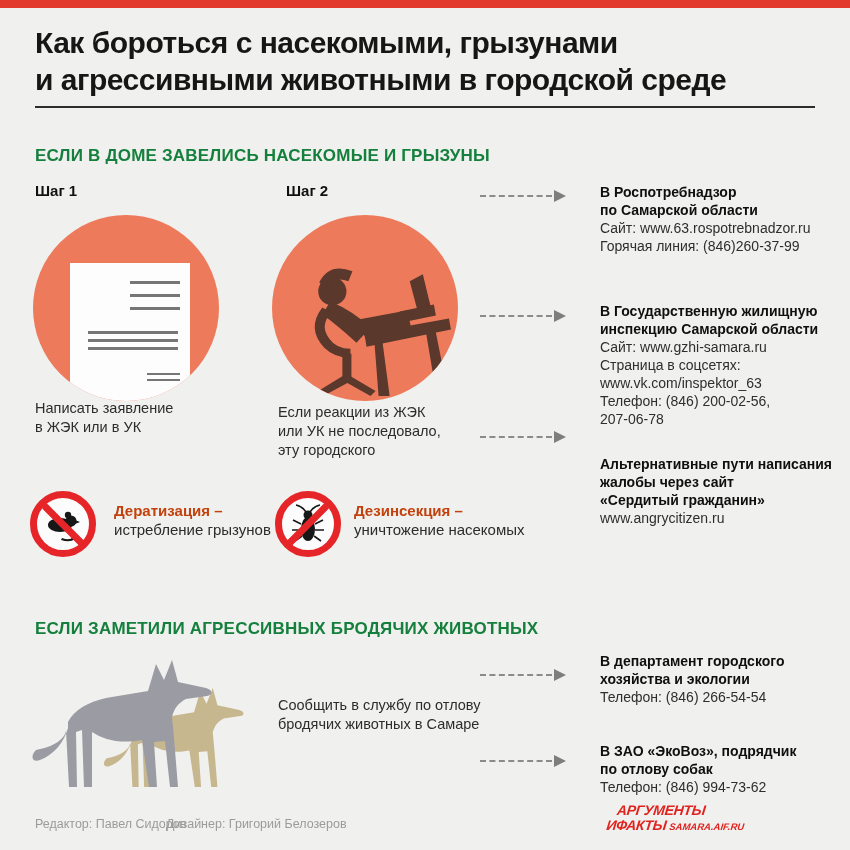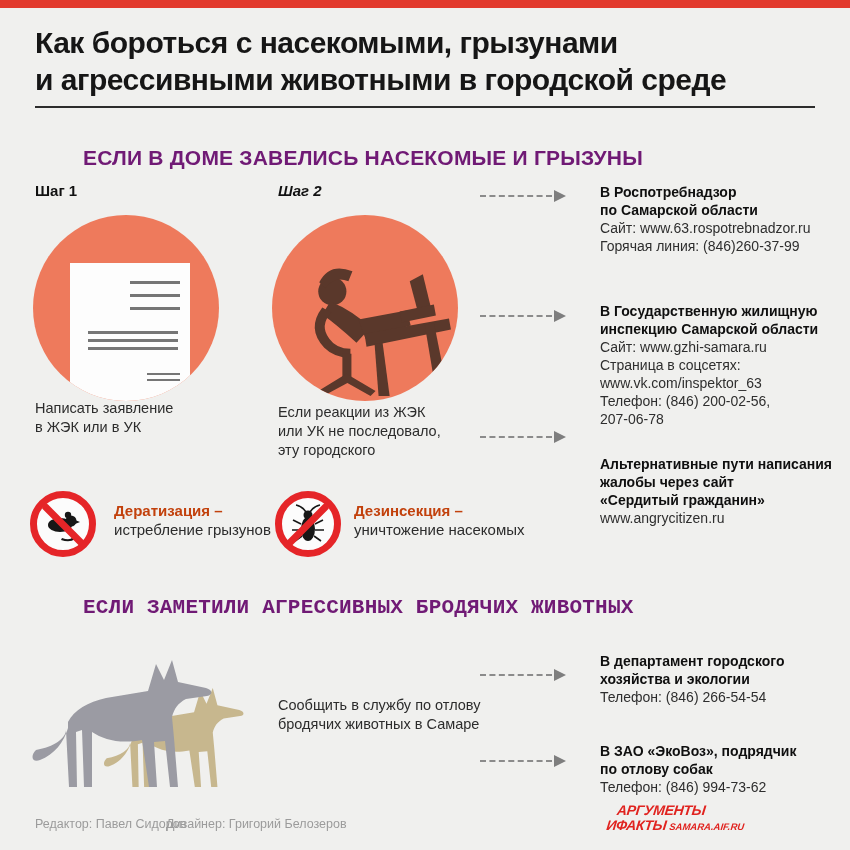--- a/index.html
+++ b/index.html
@@ -3,21 +3,21 @@
 <meta charset="utf-8">
 <style>
   html,body{margin:0;padding:0;}
   body{font-family:"Liberation Sans","DejaVu Sans",sans-serif;}
   .stage{position:relative;width:850px;height:850px;background:#f0f0ee;overflow:hidden;padding-left:6px;}
   .topbar{position:absolute;left:0;top:0;width:850px;height:8px;background:#e23a2d;}
   .title{position:absolute;left:35px;top:24px;margin:0;font-size:30px;line-height:37px;
          font-weight:700;color:#161616;letter-spacing:-0.5px;}
   .title span{display:block;}
   .title-rule{position:absolute;left:35px;top:106px;width:780px;height:2px;background:#2c2c2c;}
-  .sec-heading{position:absolute;left:35px;font-size:21px;font-weight:700;color:#701a75;letter-spacing:.2px;margin-left:48px;}
+  .sec-heading{position:absolute;left:35px;font-size:17px;font-weight:700;color:#15803d;letter-spacing:.2px;}
   .step-label{position:absolute;top:182px;font-size:15px;font-weight:700;color:#111;}
   .circle{position:absolute;top:215px;width:186px;height:186px;border-radius:50%;
           background:#ee7a5c;overflow:hidden;}
   .paper{position:absolute;left:37px;top:48px;width:120px;height:150px;background:#fdfdfd;}
   .pl{position:absolute;background:#767676;height:2.5px;}
   .cap{position:absolute;font-size:14.5px;line-height:19px;color:#2c2c2c;}
   .cap span{display:block;}
   .arrow{position:absolute;left:480px;width:72px;height:0;border-top:2px dashed #8b8b8b;}
   .arrow::after{content:"";position:absolute;right:-14px;top:-7px;width:0;height:0;
     border-left:12px solid #7e7e7e;border-top:6px solid transparent;border-bottom:6px solid transparent;}
@@ -50,21 +50,21 @@
 
   <h1 class="title">
     <span>Как бороться с насекомыми, грызунами</span>
     <span>и агрессивными животными в городской среде</span>
   </h1>
   <div class="title-rule"></div>
 
   <div class="sec-heading" style="top:146px;">ЕСЛИ В ДОМЕ ЗАВЕЛИСЬ НАСЕКОМЫЕ И ГРЫЗУНЫ</div>
 
   <div class="step-label" style="left:35px;">Шаг 1</div>
-  <div class="step-label" style="left:278px;font-style:italic;">Шаг 2</div>
+  <div class="step-label" style="left:286px;">Шаг 2</div>
 
   <div class="circle" style="left:33px;">
     <div class="paper">
       <i class="pl" style="left:60px;top:18px;width:50px;"></i>
       <i class="pl" style="left:60px;top:31px;width:50px;"></i>
       <i class="pl" style="left:60px;top:44px;width:50px;"></i>
       <i class="pl" style="left:18px;top:68px;width:90px;"></i>
       <i class="pl" style="left:18px;top:76px;width:90px;"></i>
       <i class="pl" style="left:18px;top:84px;width:90px;"></i>
       <i class="pl" style="left:77px;top:110px;width:33px;height:2px;"></i>
@@ -158,21 +158,21 @@
         <path d="M13 20 L5 16 M13 26 L4 26 M14 32 L7 37 M27 20 L35 16 M27 26 L36 26 M26 32 L33 37" fill="none" stroke-width="1.6"></path>
       </g>
     </svg>
     <div class="bar slash"></div>
   </div>
   <div class="defn-text" style="left:354px;top:501px;">
     <b>Дезинсекция –</b>
     <span>уничтожение насекомых</span>
   </div>
 
-  <div class="sec-heading" style="top:596px;font-family:Liberation Mono, monospace;">ЕСЛИ ЗАМЕТИЛИ АГРЕССИВНЫХ БРОДЯЧИХ ЖИВОТНЫХ</div>
+  <div class="sec-heading" style="top:619px;">ЕСЛИ ЗАМЕТИЛИ АГРЕССИВНЫХ БРОДЯЧИХ ЖИВОТНЫХ</div>
 
   <svg style="position:absolute;left:30px;top:642px;" width="215" height="152" viewBox="0 0 215 152">
     <defs>
       <path id="dogshape" d="M6 108
         C0 114 2 121 10 118 C24 113 34 100 38 86 L38 80
         C44 68 58 60 76 56 L118 49
         L126 22 L134 38 L142 18 L148 40
         L176 46 C183 48 183 53 177 54 L156 57
         C148 61 144 67 142 75 L144 96
         L148 145 L140 145 L135 99

